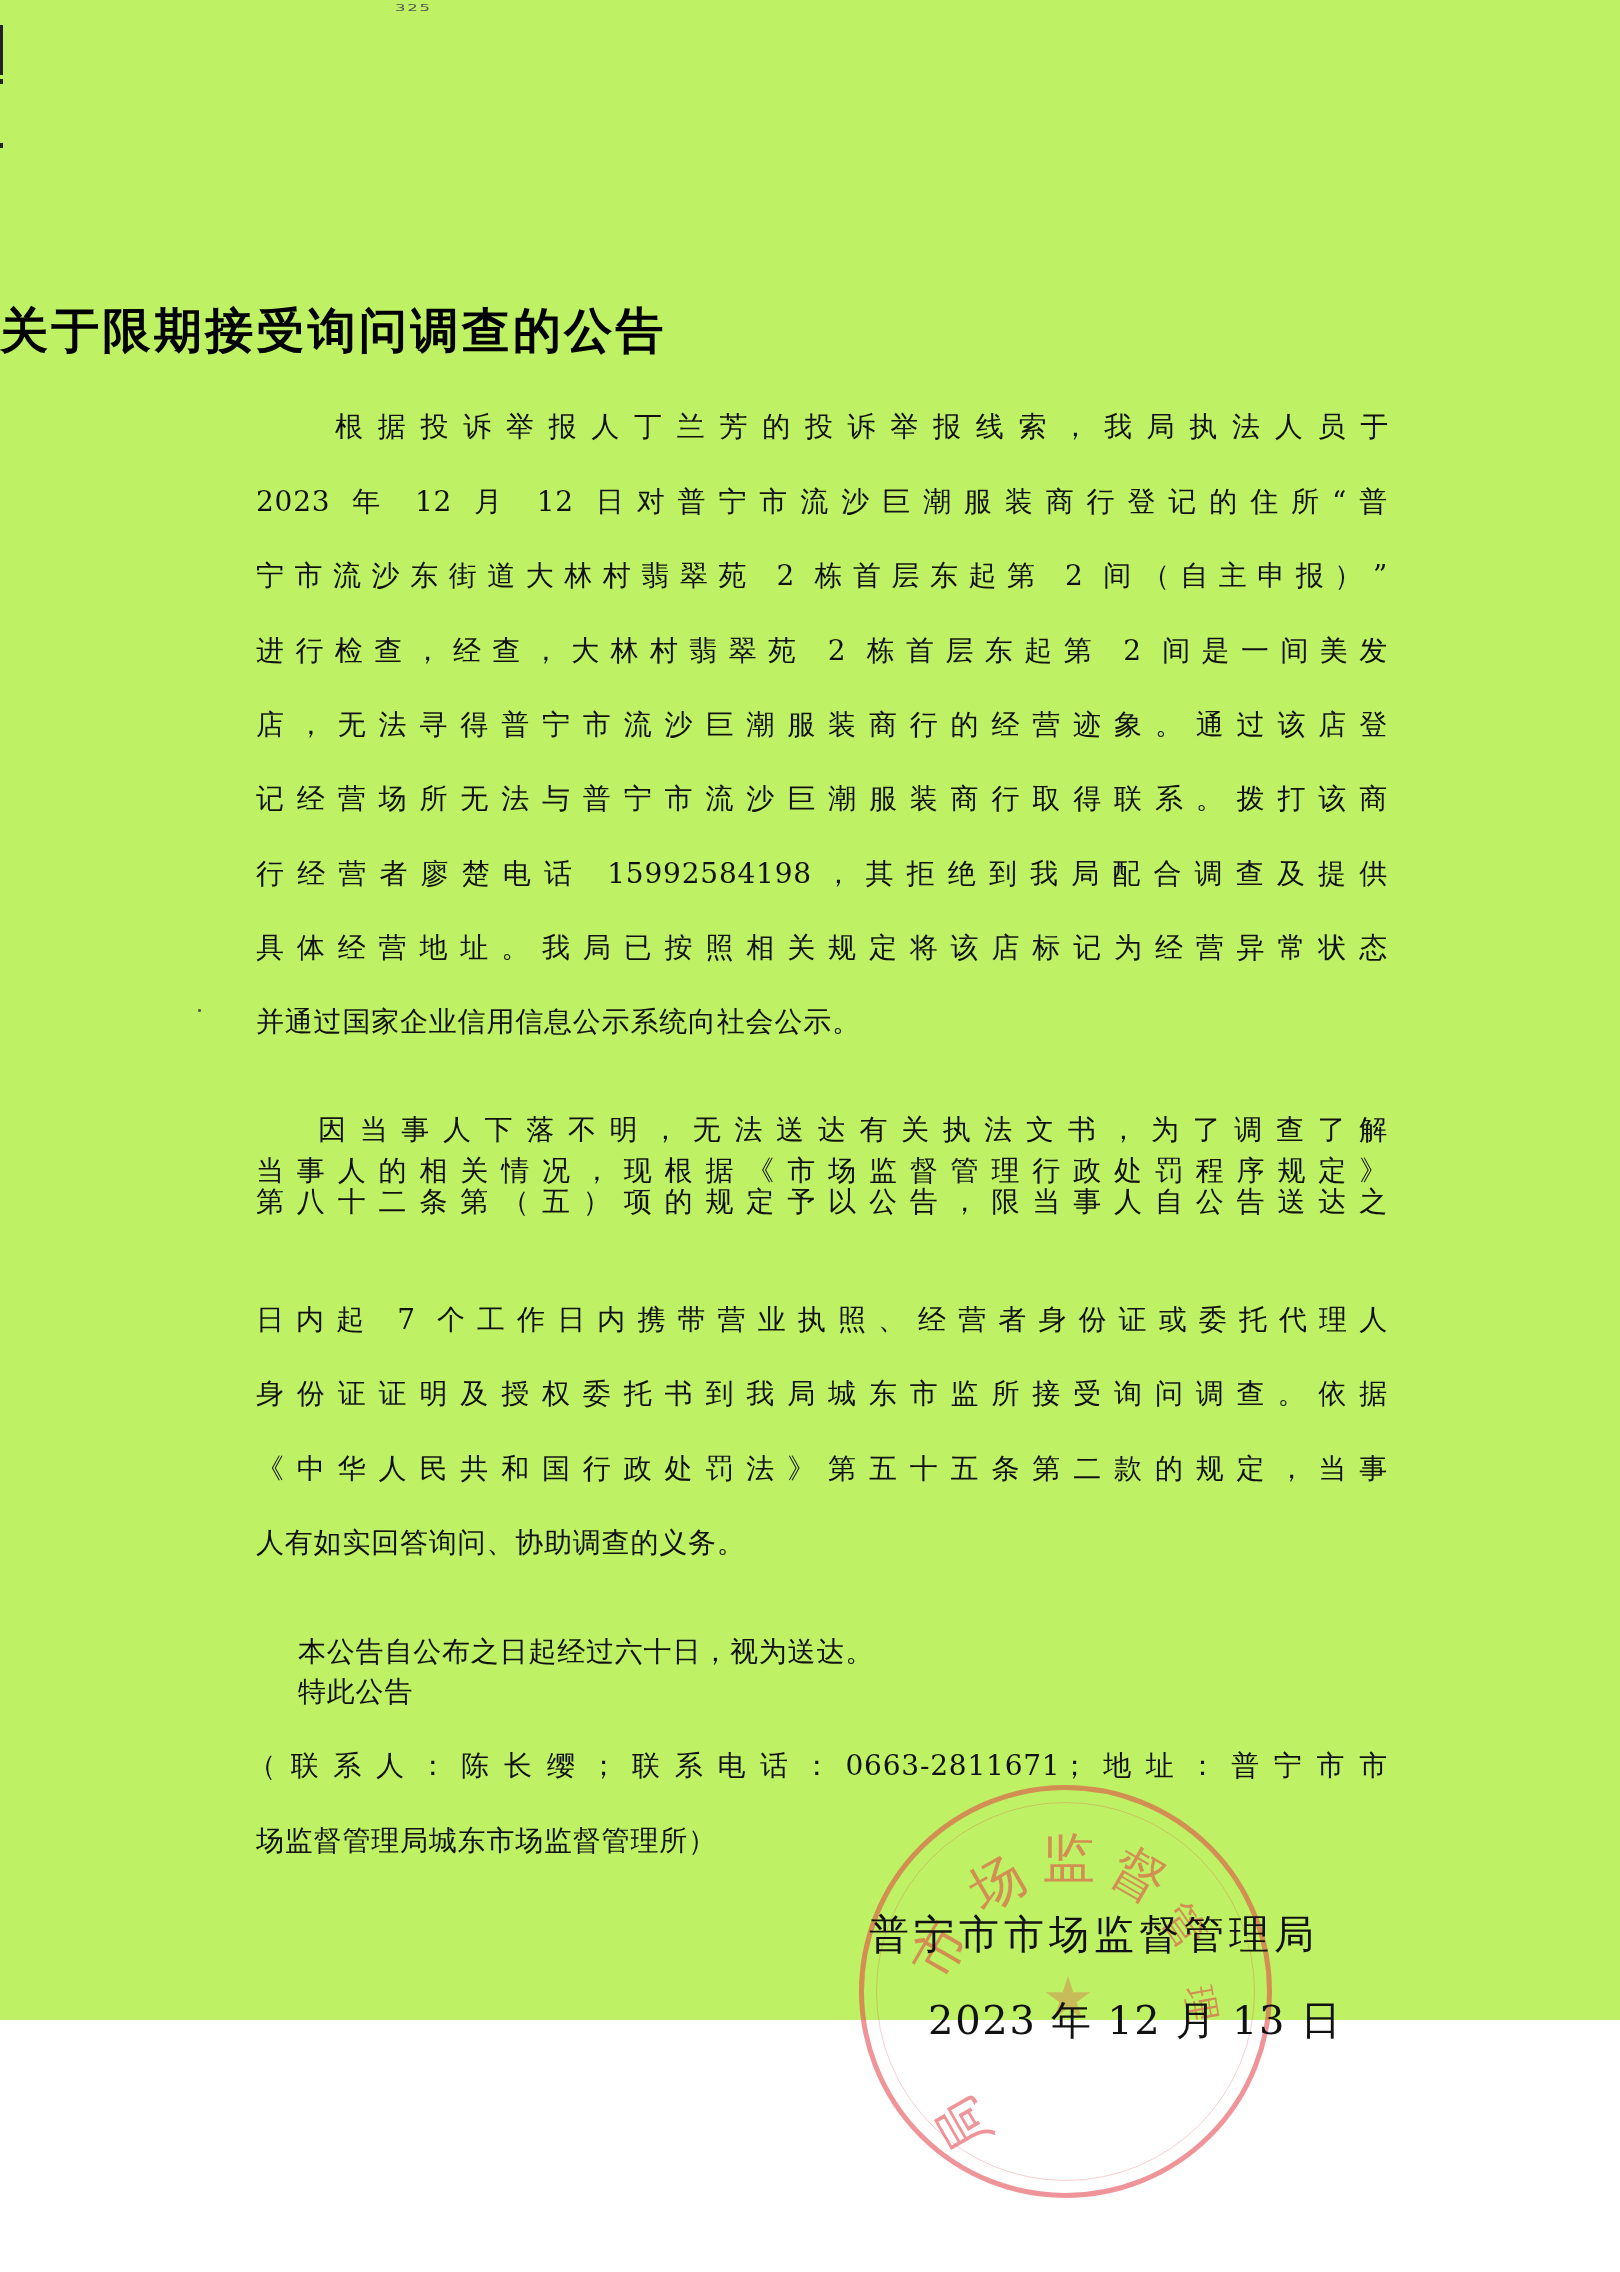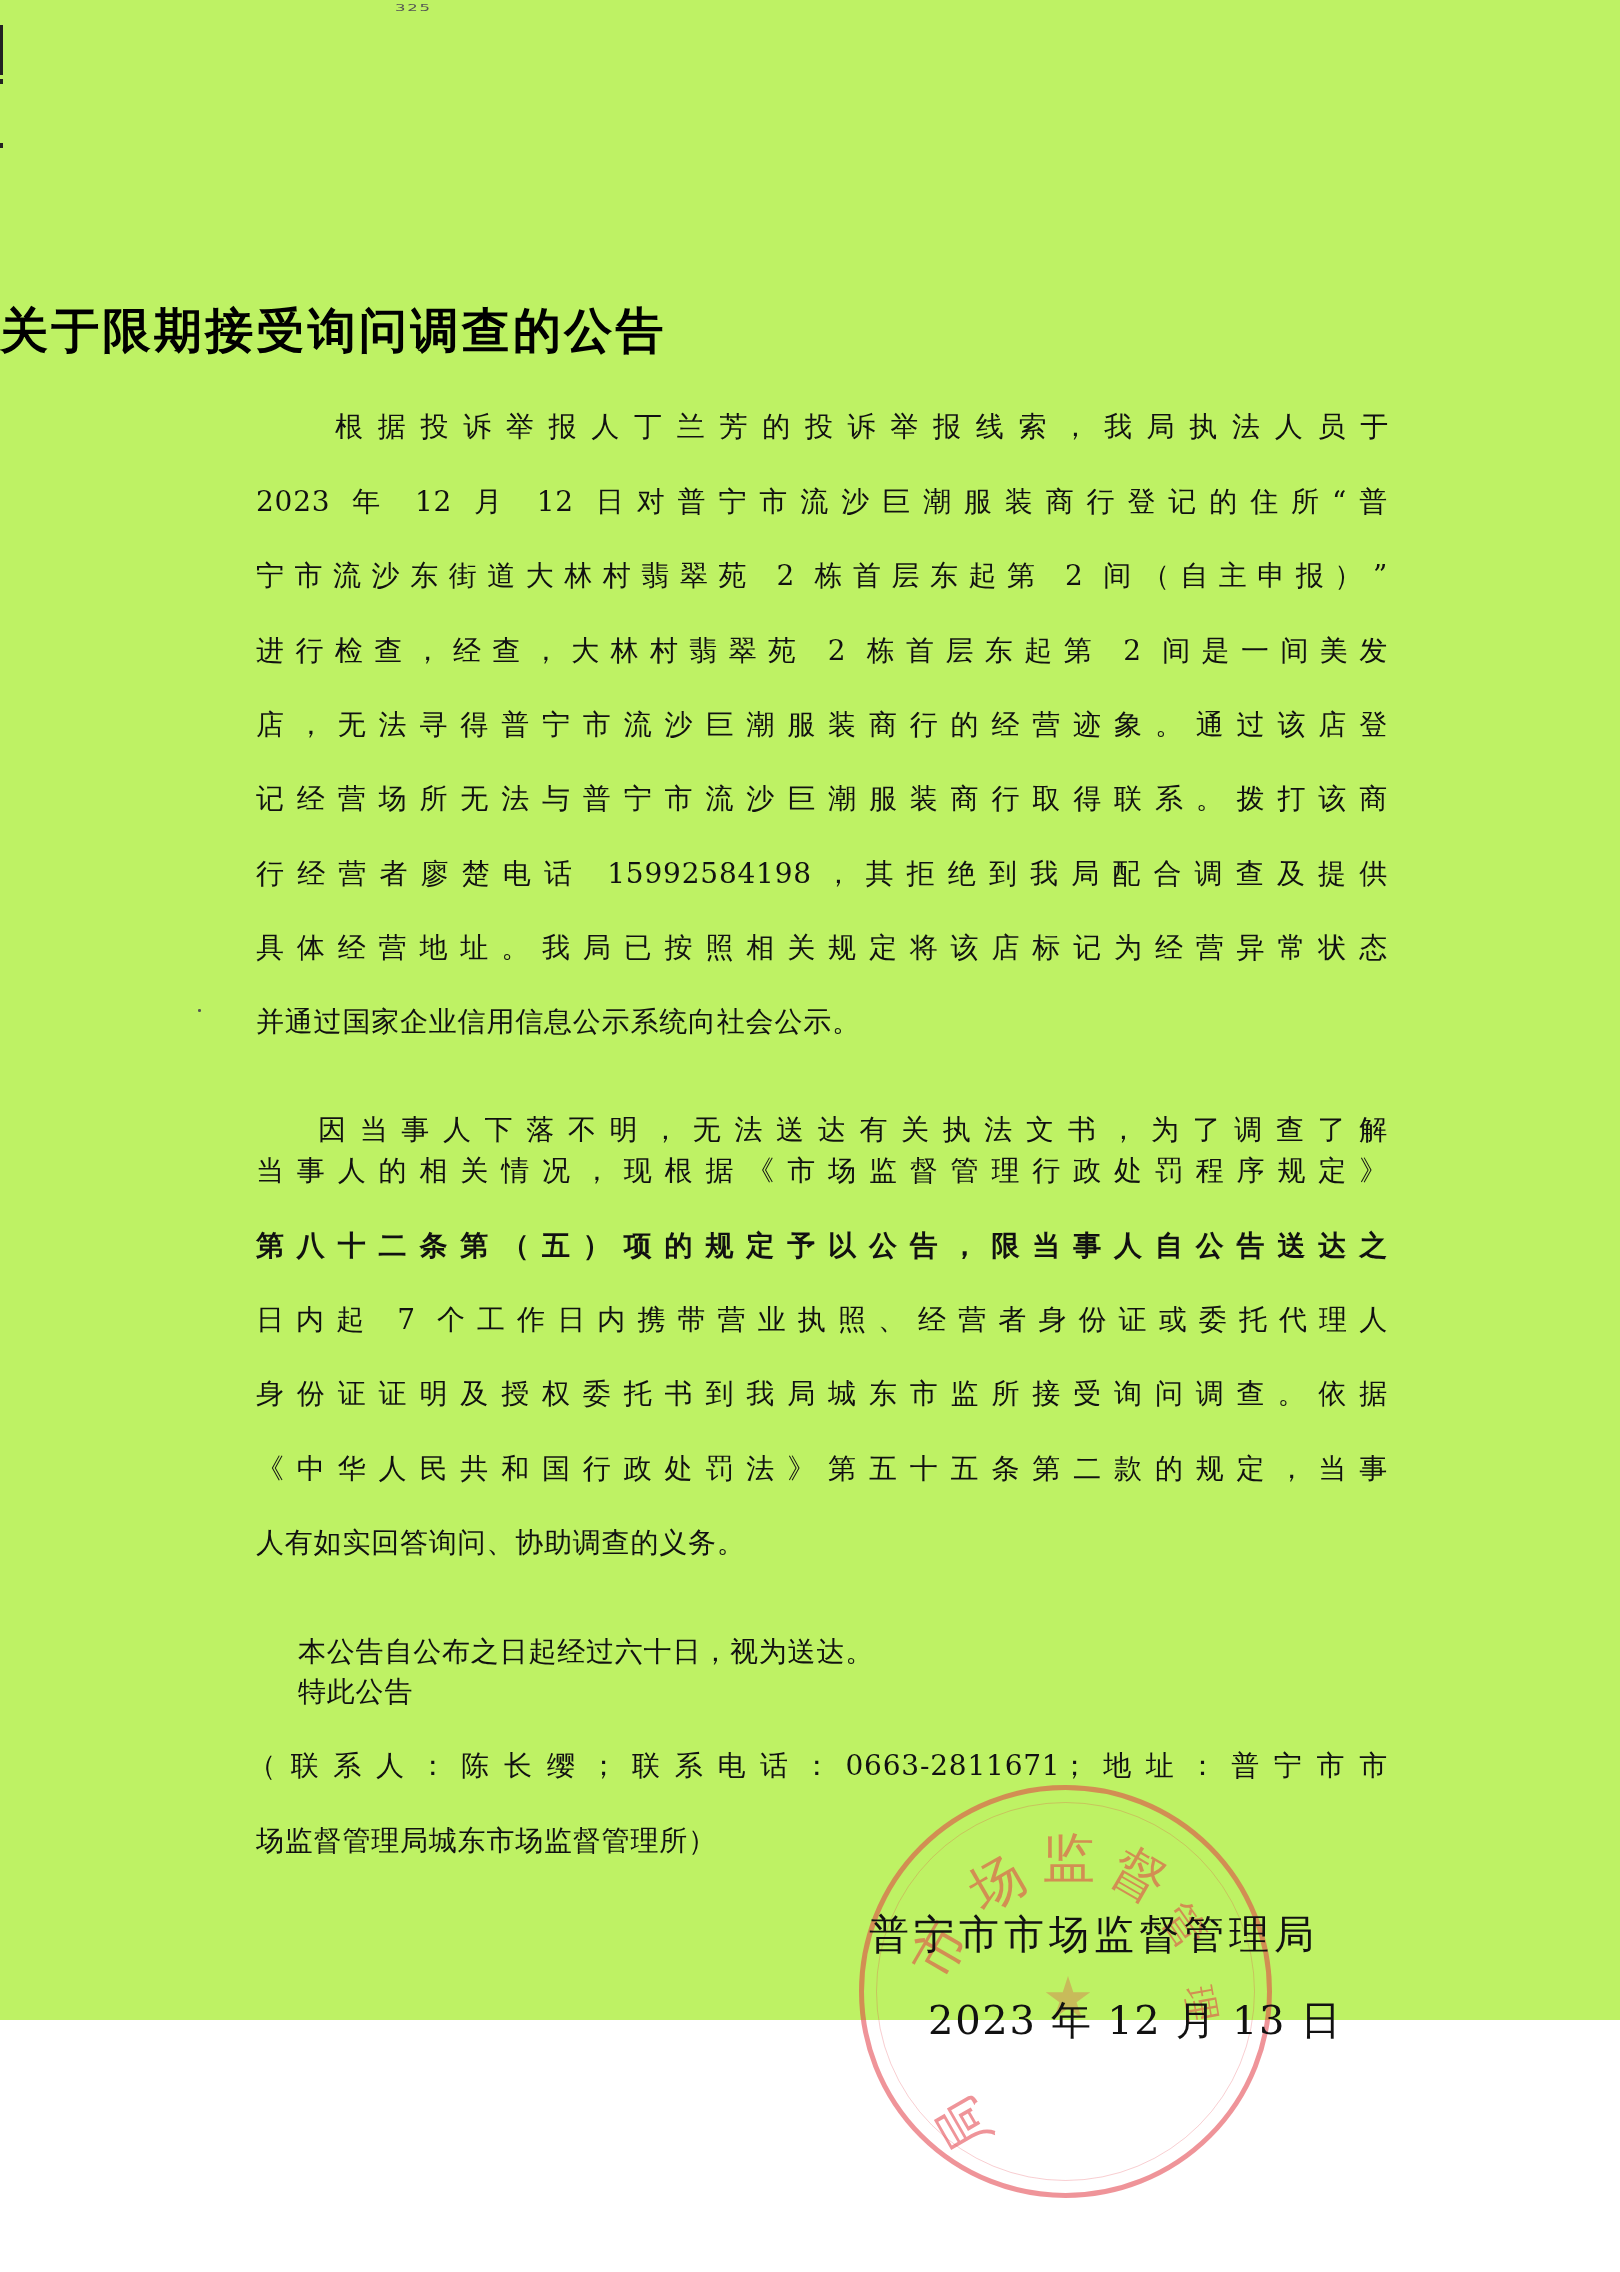--- a/index.html
+++ b/index.html
@@ -42,21 +42,21 @@
   <div class="line" style="top:551px;">宁市流沙东街道大林村翡翠苑 2 栋首层东起第 2 间（自主申报）”</div>
   <div class="line" style="top:626px;">进行检查，经查，大林村翡翠苑 2 栋首层东起第 2 间是一间美发</div>
   <div class="line" style="top:700px;">店，无法寻得普宁市流沙巨潮服装商行的经营迹象。通过该店登</div>
   <div class="line" style="top:774px;">记经营场所无法与普宁市流沙巨潮服装商行取得联系。拨打该商</div>
   <div class="line" style="top:849px;">行经营者廖楚电话 15992584198，其拒绝到我局配合调查及提供</div>
   <div class="line" style="top:923px;">具体经营地址。我局已按照相关规定将该店标记为经营异常状态</div>
   <div class="line noj" style="top:997px;">并通过国家企业信用信息公示系统向社会公示。</div>
 
   <div class="line" style="top:1072px;left:318px;width:1070px;margin-top:33px;">因当事人下落不明，无法送达有关执法文书，为了调查了解</div>
   <div class="line" style="top:1146px;">当事人的相关情况，现根据《市场监督管理行政处罚程序规定》</div>
-  <div class="line" style="top:1221px;font-weight:bold;">第八十二条第（五）项的规定予以公告，限当事人自公告送达之</div>
+  <div class="line" style="top:1177px;">第八十二条第（五）项的规定予以公告，限当事人自公告送达之</div>
   <div class="line" style="top:1295px;">日内起 7 个工作日内携带营业执照、经营者身份证或委托代理人</div>
   <div class="line" style="top:1369px;">身份证证明及授权委托书到我局城东市监所接受询问调查。依据</div>
   <div class="line" style="top:1444px;">《中华人民共和国行政处罚法》第五十五条第二款的规定，当事</div>
   <div class="line noj" style="top:1518px;">人有如实回答询问、协助调查的义务。</div>
 
   <div class="line noj" style="top:1592px;left:298px;margin-top:35px;">本公告自公布之日起经过六十日，视为送达。</div>
   <div class="line noj" style="top:1667px;left:298px;">特此公告</div>
 
   <div class="line" style="top:1741px;left:248px;width:1140px;">（联系人：陈长缨；联系电话：0663-2811671；地址：普宁市市</div>
   <div class="line noj" style="top:1816px;">场监督管理局城东市场监督管理所）</div>

